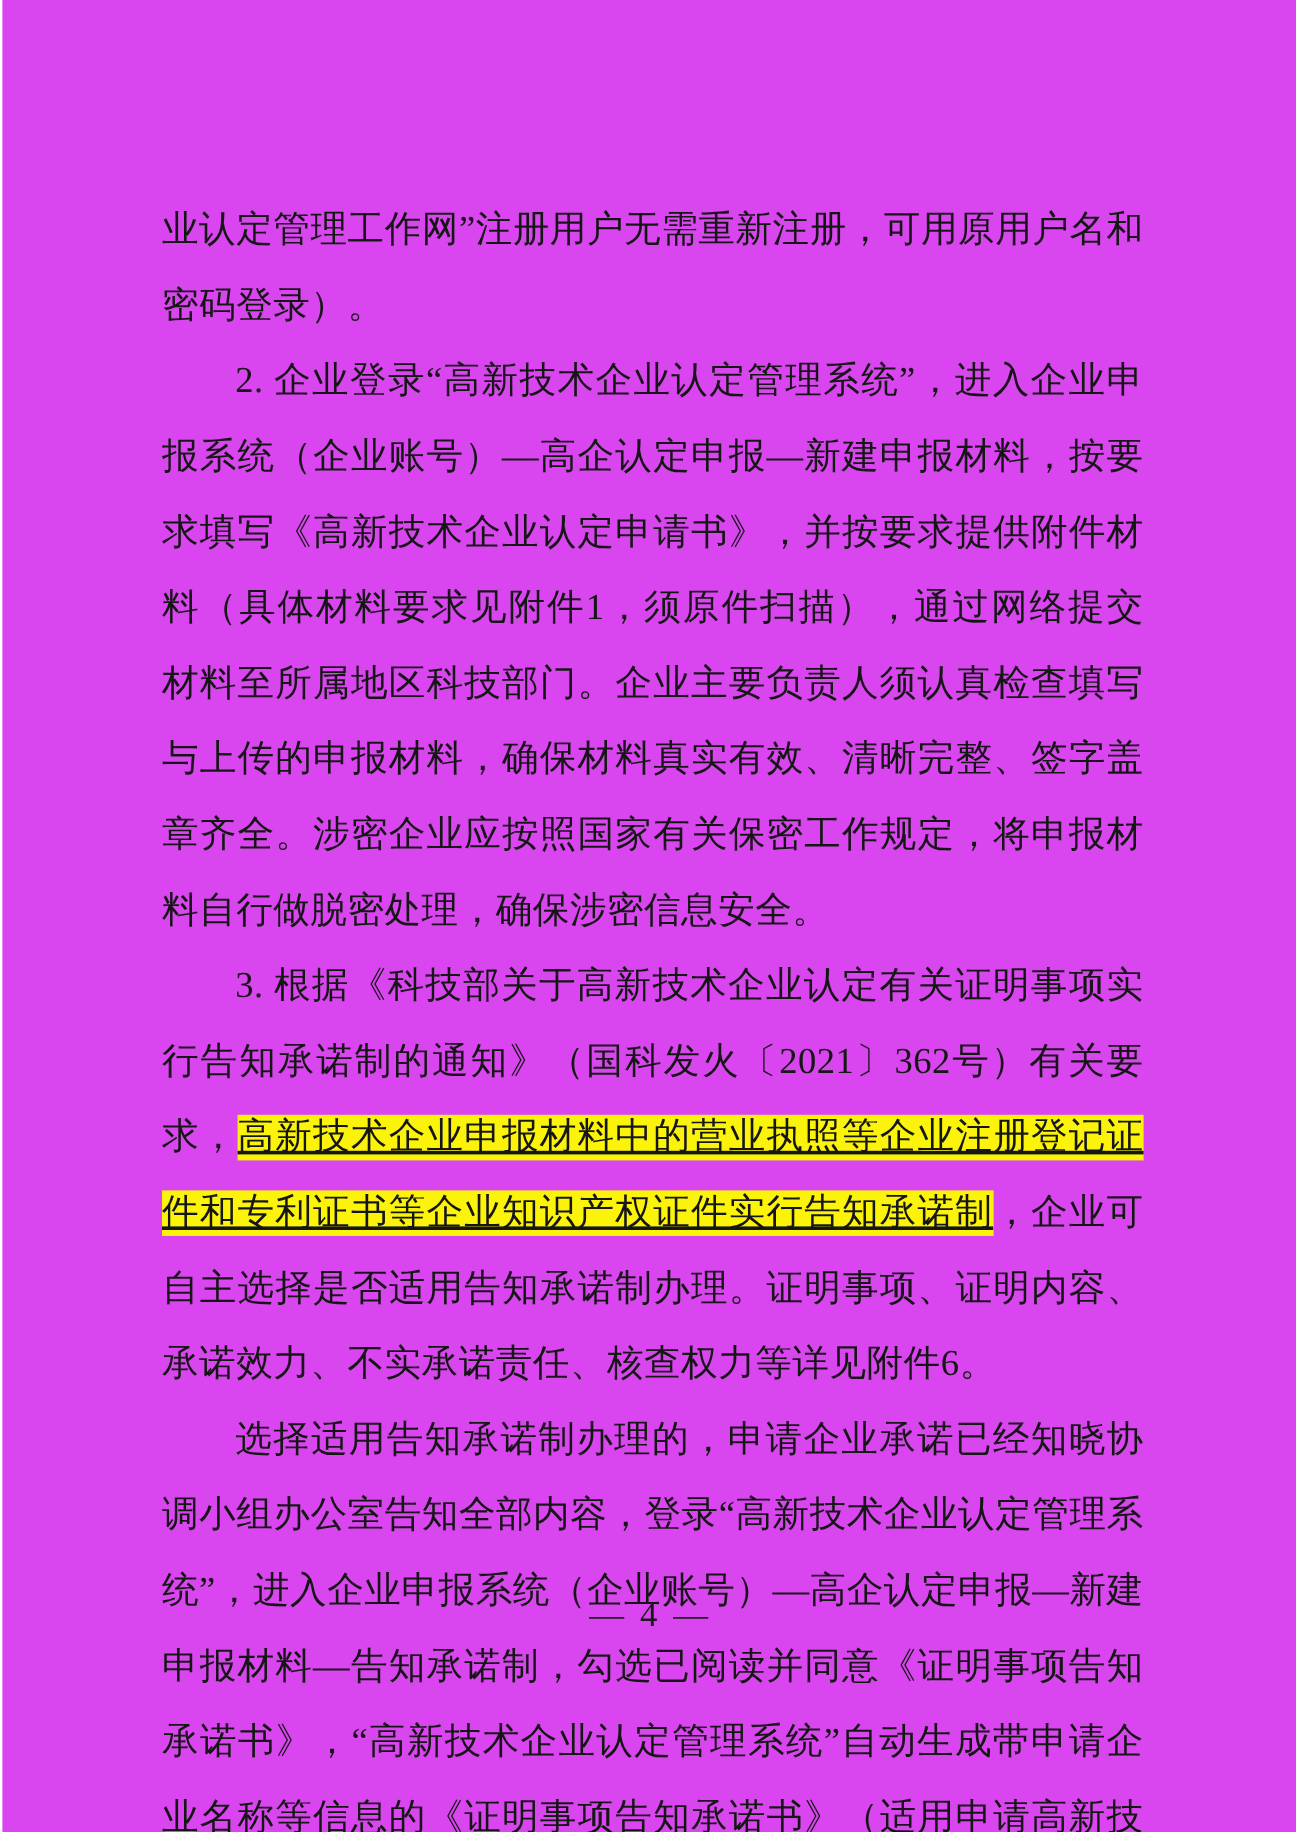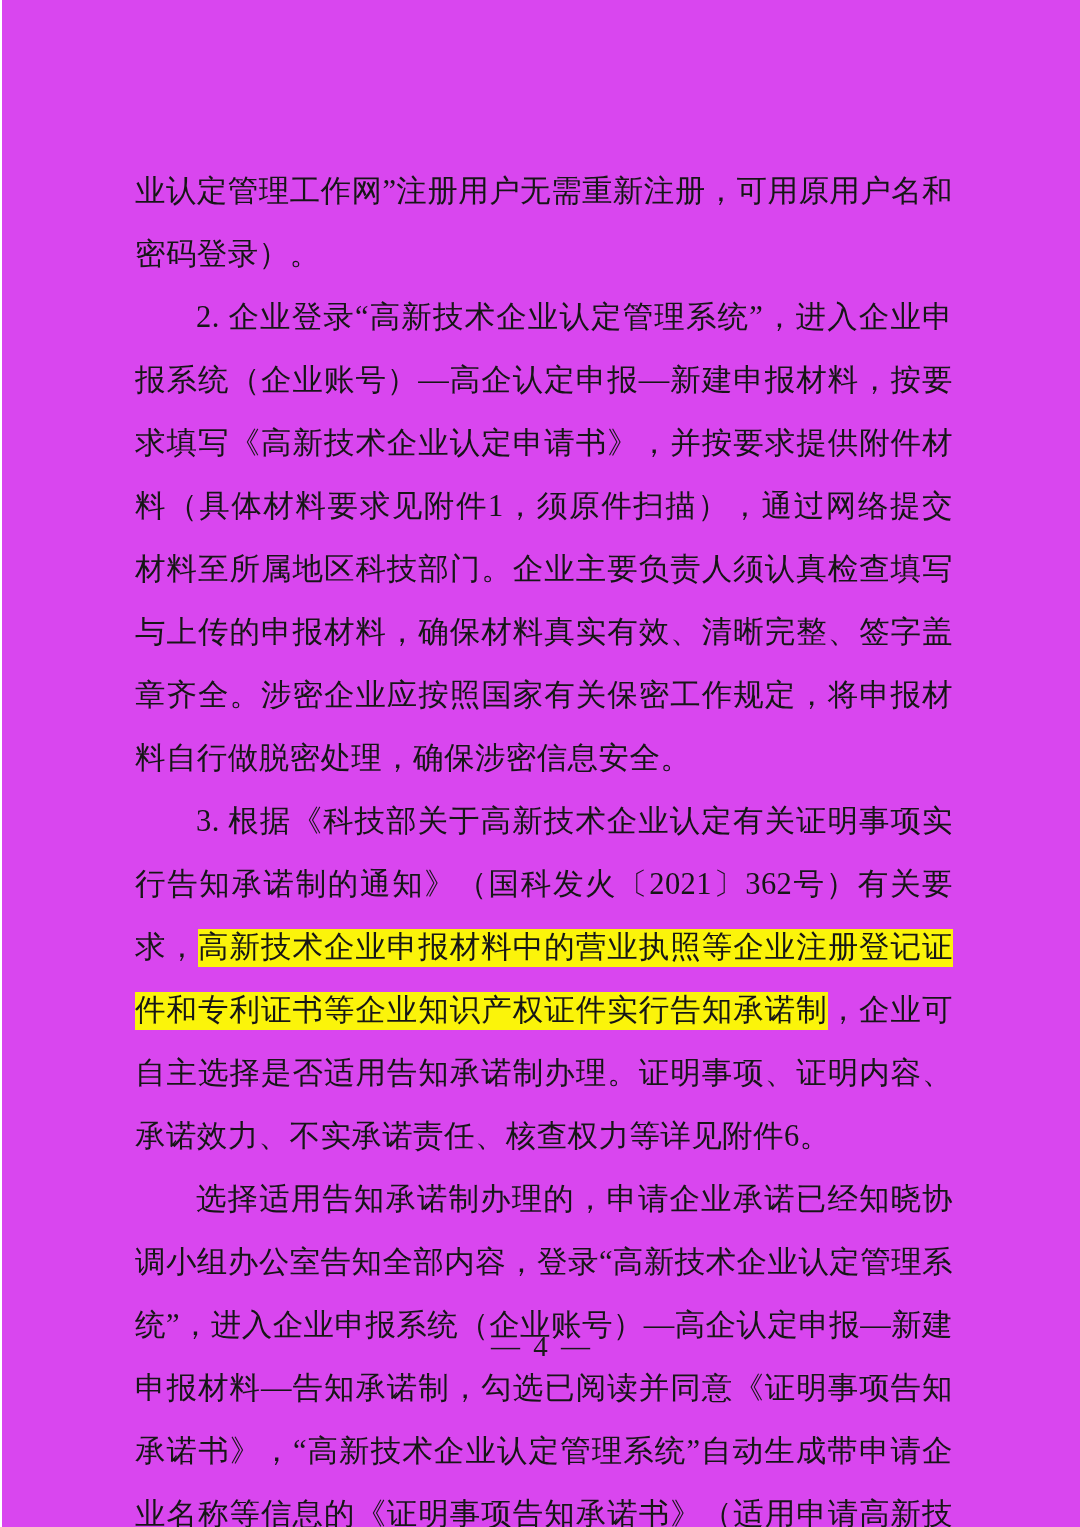--- a/index.html
+++ b/index.html
@@ -38,20 +38,21 @@
     text-justify: inter-ideograph;
     color: #161616;
   }
   p.indent {
     text-indent: 61px;
   }
   .hl {
     background: #fbf40a;
     padding: 1px 0 3px 0;
     box-decoration-break: clone;
+    text-decoration: underline;
     -webkit-box-decoration-break: clone;
   }
   .pagenum {
     position: absolute;
     left: 0;
     top: 1330px;
     width: 1080px;
     text-align: center;
     font-size: 29px;
     letter-spacing: 3px;

